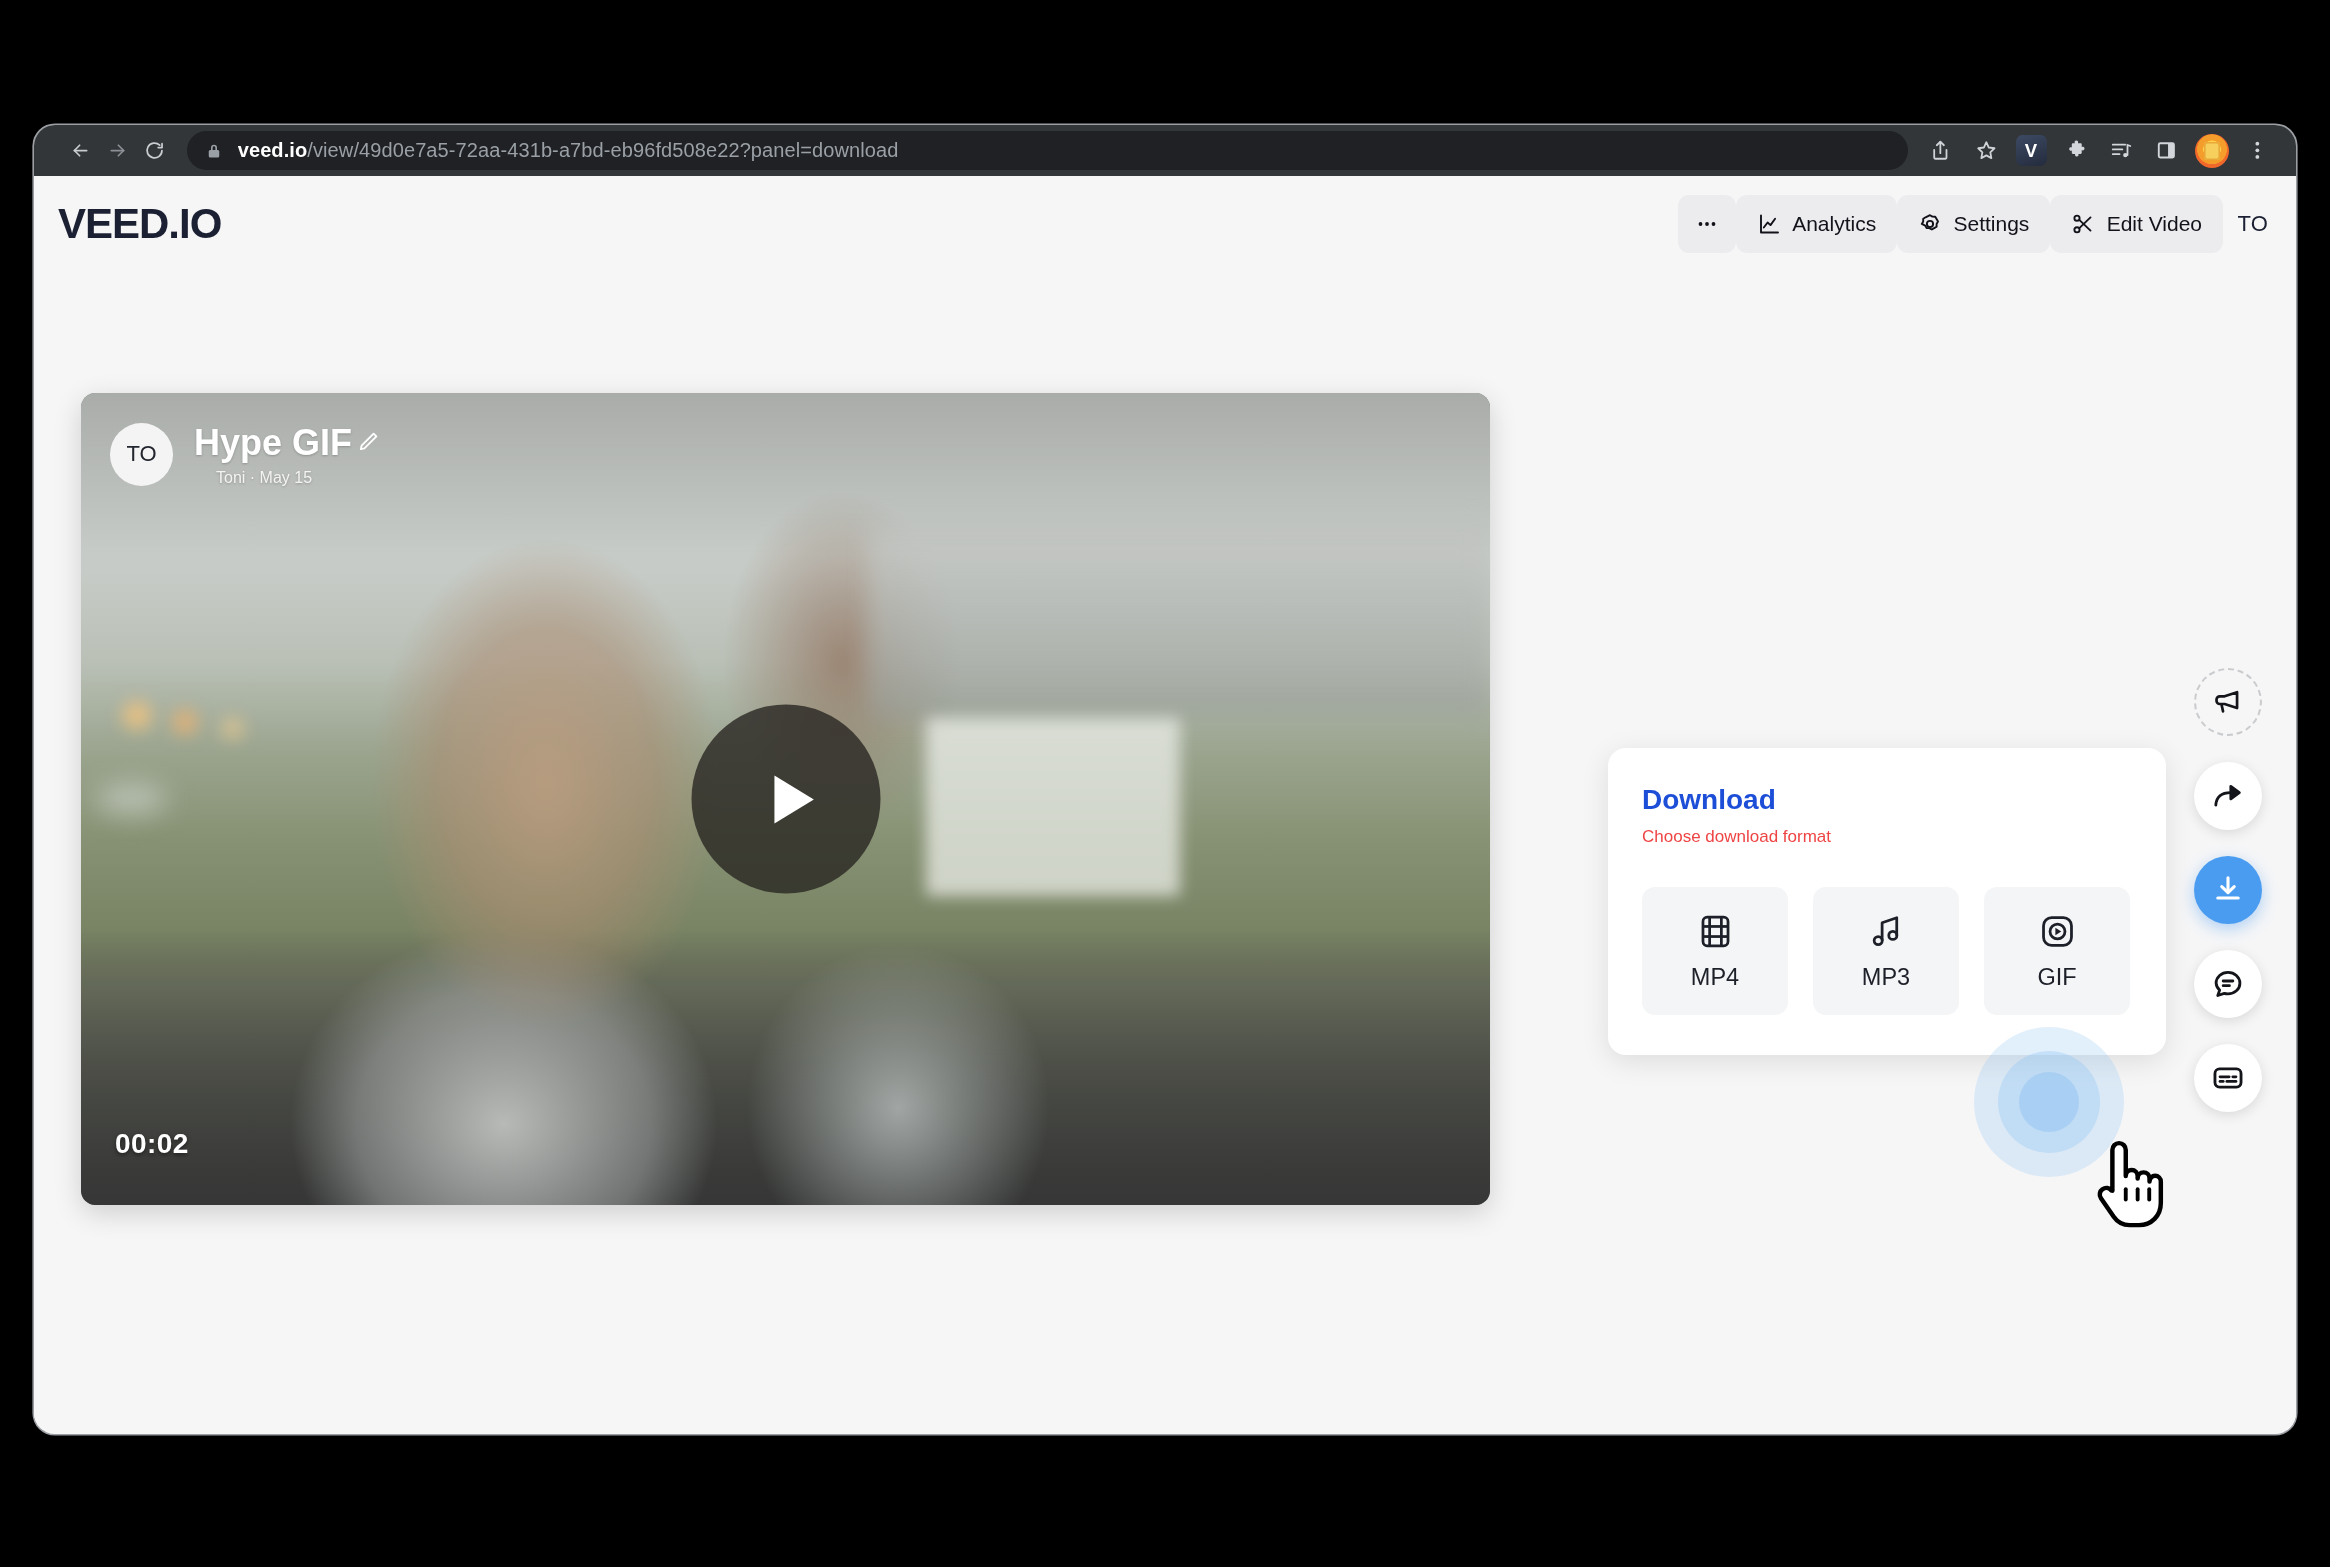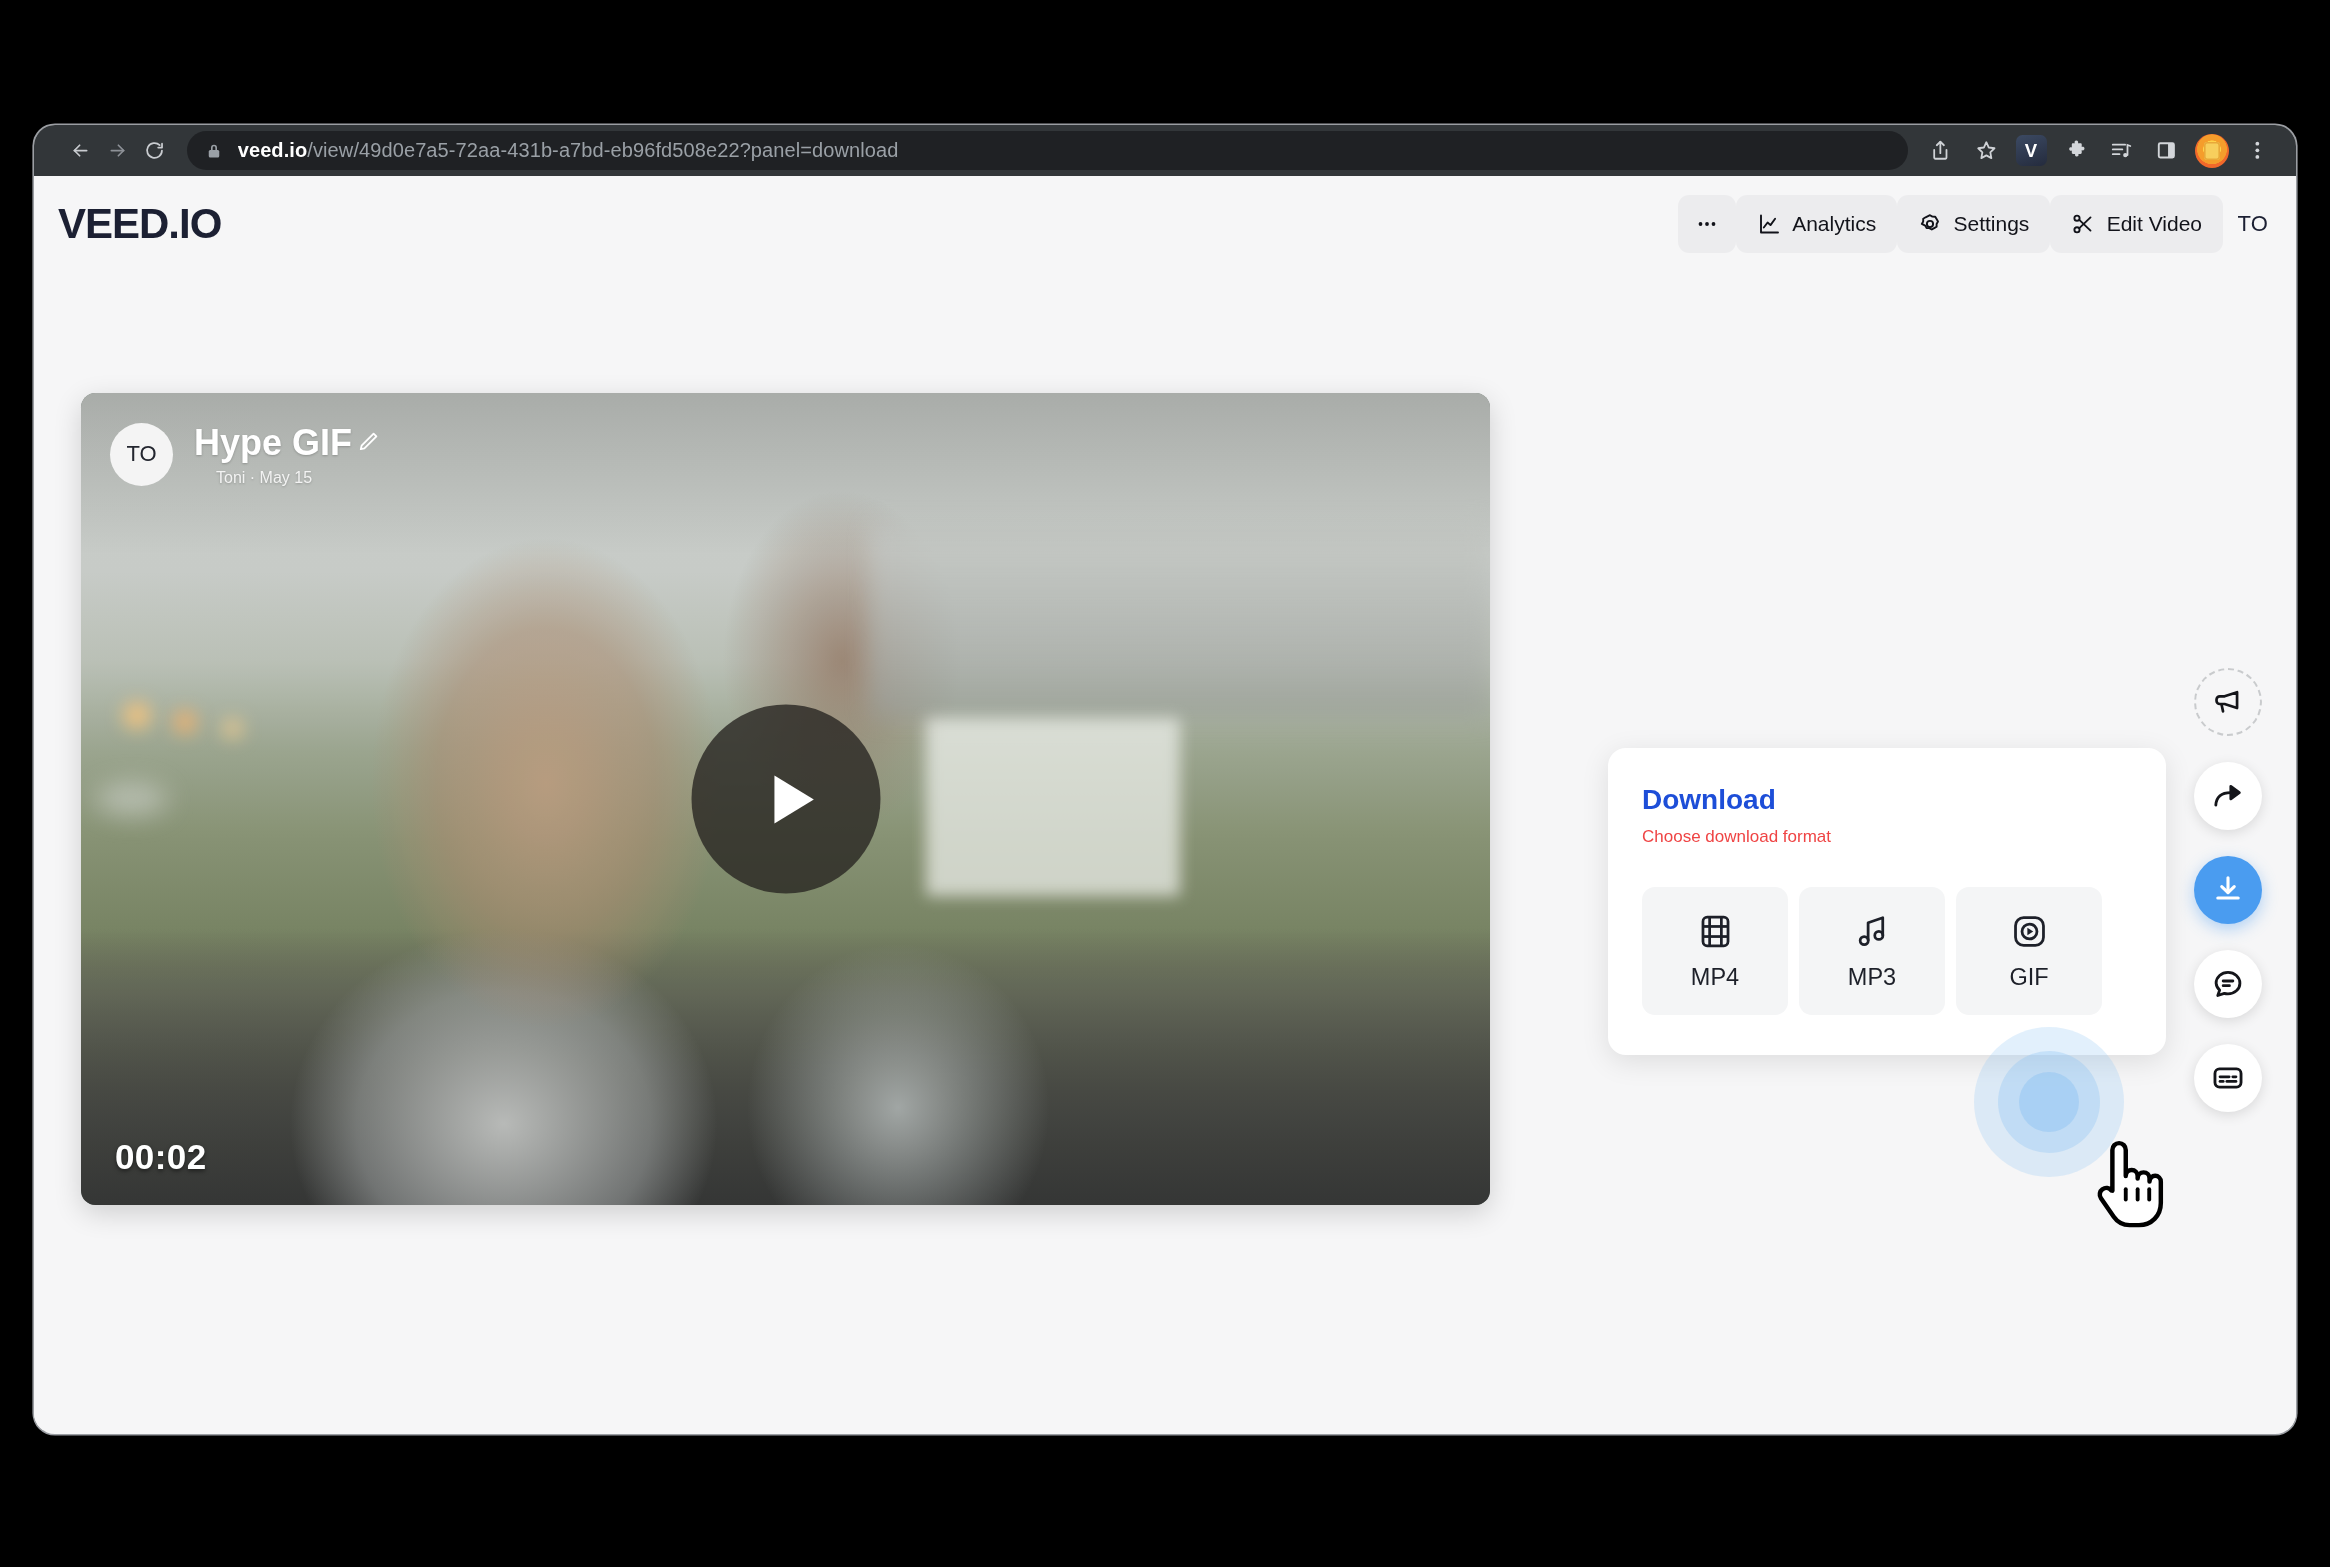--- a/index.html
+++ b/index.html
@@ -227,43 +227,43 @@
     width: 189px; height: 189px;
     border-radius: 50%;
     background: rgba(40,38,34,.80);
     border: none;
     display: flex; align-items: center; justify-content: center;
     cursor: pointer;
   }
   #play-button svg { width: 70px; height: 70px; margin-left: 9.7px; }
   #video-timestamp {
     position: absolute;
-    left: 34px; bottom: 28px;
-    font-size: 35px; font-weight: bold;
+    left: 34px; bottom: 45px;
+    font-size: 28px; font-weight: bold;
     color: #ffffff;
     text-shadow: 0 1.6px 4px rgba(0,0,0,.5);
     letter-spacing: 0.4px;
   }
 
   
   #download-panel {
     position: absolute;
     left: 1574px; top: 572px;
     width: 558px;
     background: #ffffff;
     border-radius: 18px;
     padding: 36px 34px 40px 34px;
     box-shadow: 0 6.5px 27.5px rgba(0,0,0,.10);
   }
   #download-title { font-size: 28px; font-weight: bold; color: #1d4ed8; }
   #download-subtitle { font-size: 17px; color: #ef4444; margin-top: 11.3px; }
   #format-list {
     margin-top: 40px;
     display: flex;
-    gap: 11px;
+    gap: 25px;
   }
   .format-tile {
     width: 146px; height: 128px;
     background: #f4f5f6;
     border: none;
     border-radius: 13px;
     display: flex; flex-direction: column;
     align-items: center; justify-content: center;
     gap: 13px;
     font-family: inherit;

